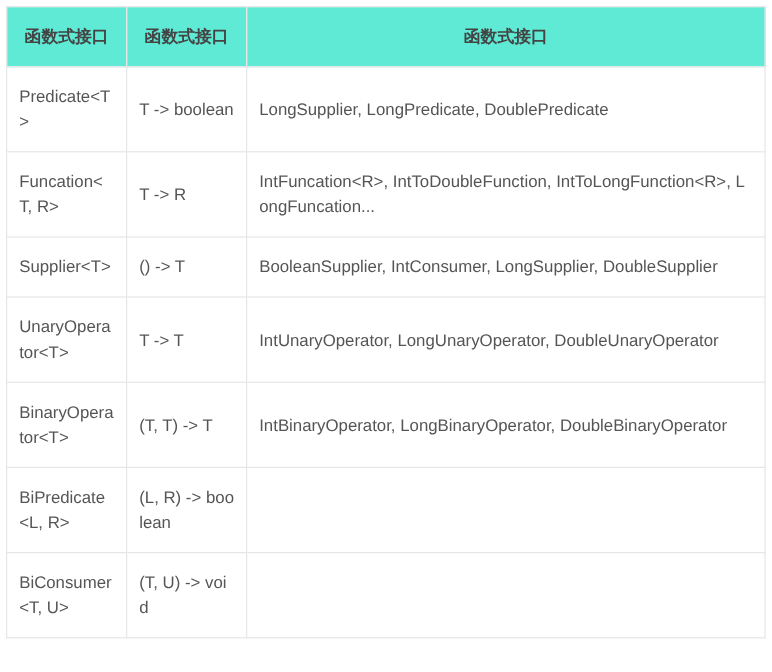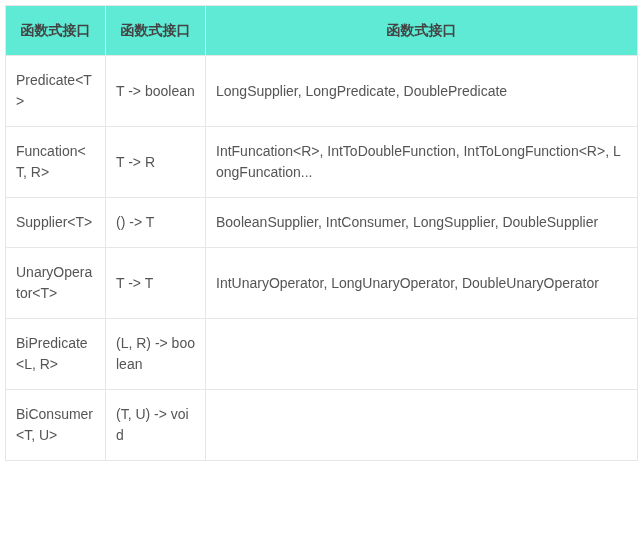--- a/index.html
+++ b/index.html
@@ -67,20 +67,25 @@
         <td>Supplier&lt;T&gt;</td>
         <td>() -&gt; T</td>
         <td>BooleanSupplier, IntConsumer, LongSupplier, DoubleSupplier</td>
       </tr>
       <tr>
         <td>UnaryOperator&lt;T&gt;</td>
         <td>T -&gt; T</td>
         <td>IntUnaryOperator, LongUnaryOperator, DoubleUnaryOperator</td>
       </tr>
       <tr>
+        <td>BinaryOperator&lt;T&gt;</td>
+        <td>(T, T) -&gt; T</td>
+        <td>IntBinaryOperator, LongBinaryOperator, DoubleBinaryOperator</td>
+      </tr>
+      <tr>
         <td>BiPredicate&lt;L, R&gt;</td>
         <td>(L, R) -&gt; boolean</td>
         <td></td>
       </tr>
       <tr>
         <td>BiConsumer&lt;T, U&gt;</td>
         <td>(T, U) -&gt; void</td>
         <td></td>
       </tr>
     </tbody>

